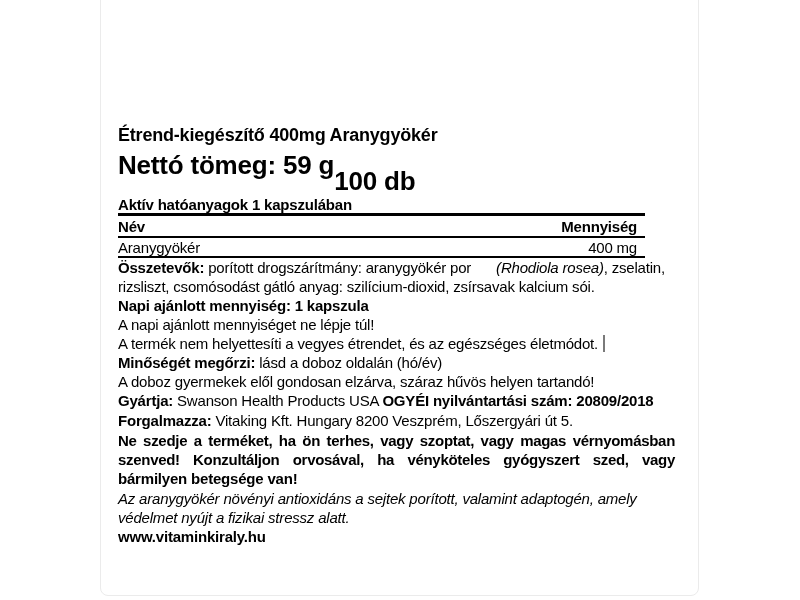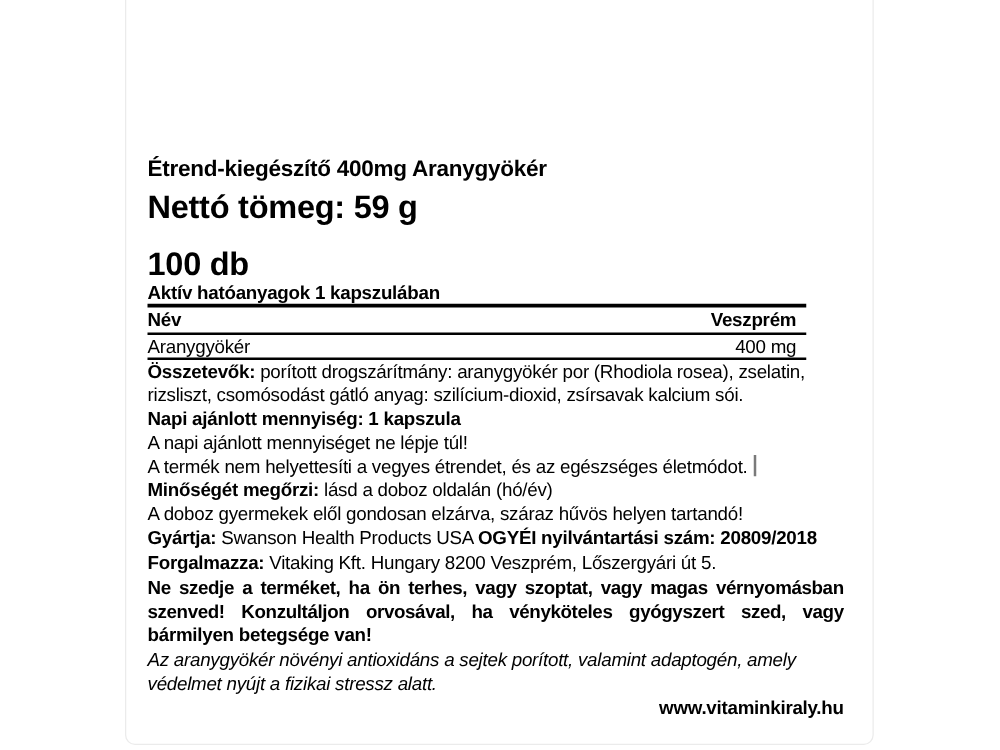--- a/index.html
+++ b/index.html
@@ -6,36 +6,36 @@
   body{
     width:800px;height:600px;background:#ffffff;position:relative;overflow:hidden;
     font-family:"Liberation Sans",sans-serif;color:#000;
   }
   .page-border{
     position:absolute;left:100px;top:-24px;width:597px;height:618px;
     border:1px solid #ebebeb;border-radius:8px;background:transparent;
   }
   .content{position:absolute;left:118px;top:120px;width:557px;letter-spacing:-0.2px;}
   .h1{font-size:18px;font-weight:bold;line-height:30px;white-space:nowrap;}
-  .h2row{display:flex;justify-content:space-between;font-size:26px;font-weight:bold;line-height:30px;flex-direction:column;}
+  .h2row{display:flex;font-size:26px;font-weight:bold;line-height:30px;}
   .h2row .count{margin-right:50px;margin-top:16px;}
   .tblock{width:527px;}
   .active{font-size:15px;font-weight:bold;line-height:14px;border-bottom:3px solid #000;padding-bottom:1px;margin-top:2px;white-space:nowrap;}
   .thead,.trow{display:flex;justify-content:space-between;font-size:15px;line-height:15px;}
   .thead{font-weight:bold;padding:3px 0 2px 0;border-bottom:2px solid #000;gap:16px;}
   .trow{padding:2px 0 1px 0;border-bottom:2px solid #000;}
   .cell-r{padding-right:8px;}
   .line{font-size:15px;line-height:19px;white-space:nowrap;}
   .b{font-weight:bold;}
-  .i{}
+  .i{font-style:italic;margin-left:21px;}
   .just{font-size:15px;line-height:19px;font-weight:bold;text-align:justify;text-align-last:justify;letter-spacing:-0.3px;}
   .mt1{margin-top:1px;}
   .warn-block{margin-top:1px;}
   .desc{font-style:italic;}
-  .site{font-size:15px;line-height:19px;font-weight:bold;text-align:right;}
+  .site{font-size:15px;line-height:19px;font-weight:bold;text-align:left;}
   .cursor-bar{display:inline-block;width:2px;height:17px;background:#7a7a7a;margin-left:5px;vertical-align:-3px;}
 </style>
 </head>
 <body>
 
 <div>
   <div class="page-border"></div>
 
   <div class="content">
 
@@ -43,21 +43,21 @@
 
     <div class="h2row">
       <span>Nettó tömeg: 59 g</span>
       <span class="count">100 db</span>
     </div>
 
     <div class="tblock">
       <div class="active">Aktív hatóanyagok 1 kapszulában</div>
       <div class="thead">
         <span>Név</span>
-        <span class="cell-r">Veszprém</span>
+        <span class="cell-r">Mennyiség</span>
       </div>
       <div class="trow">
         <span>Aranygyökér</span>
         <span class="cell-r">400 mg</span>
       </div>
     </div>
 
     <div class="line"><span class="b">Összetevők:</span><span> porított drogszárítmány: aranygyökér por </span><span class="i">(Rhodiola rosea)</span><span>, zselatin,</span></div>
     <div class="line">rizsliszt, csomósodást gátló anyag: szilícium-dioxid, zsírsavak kalcium sói.</div>
 

